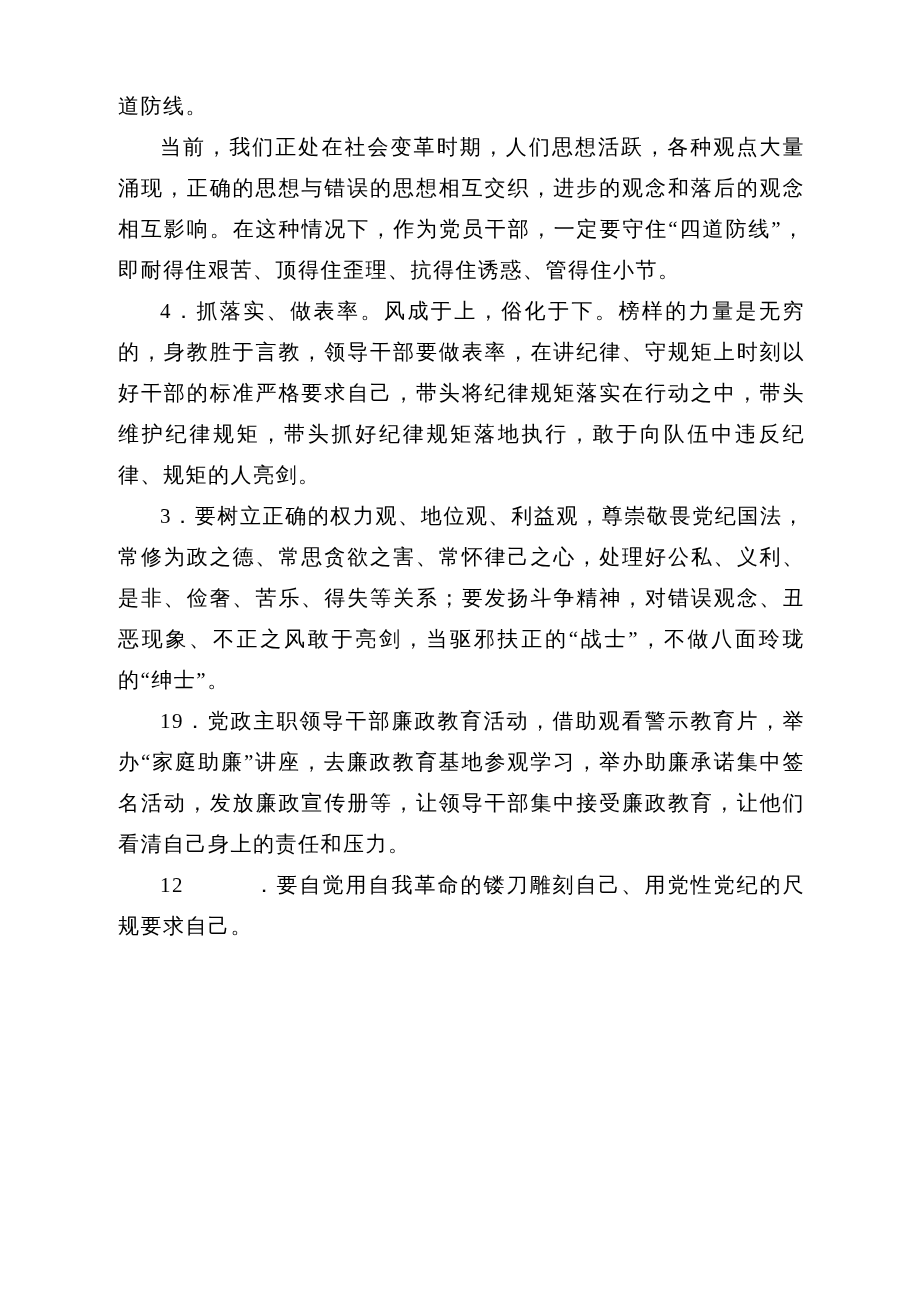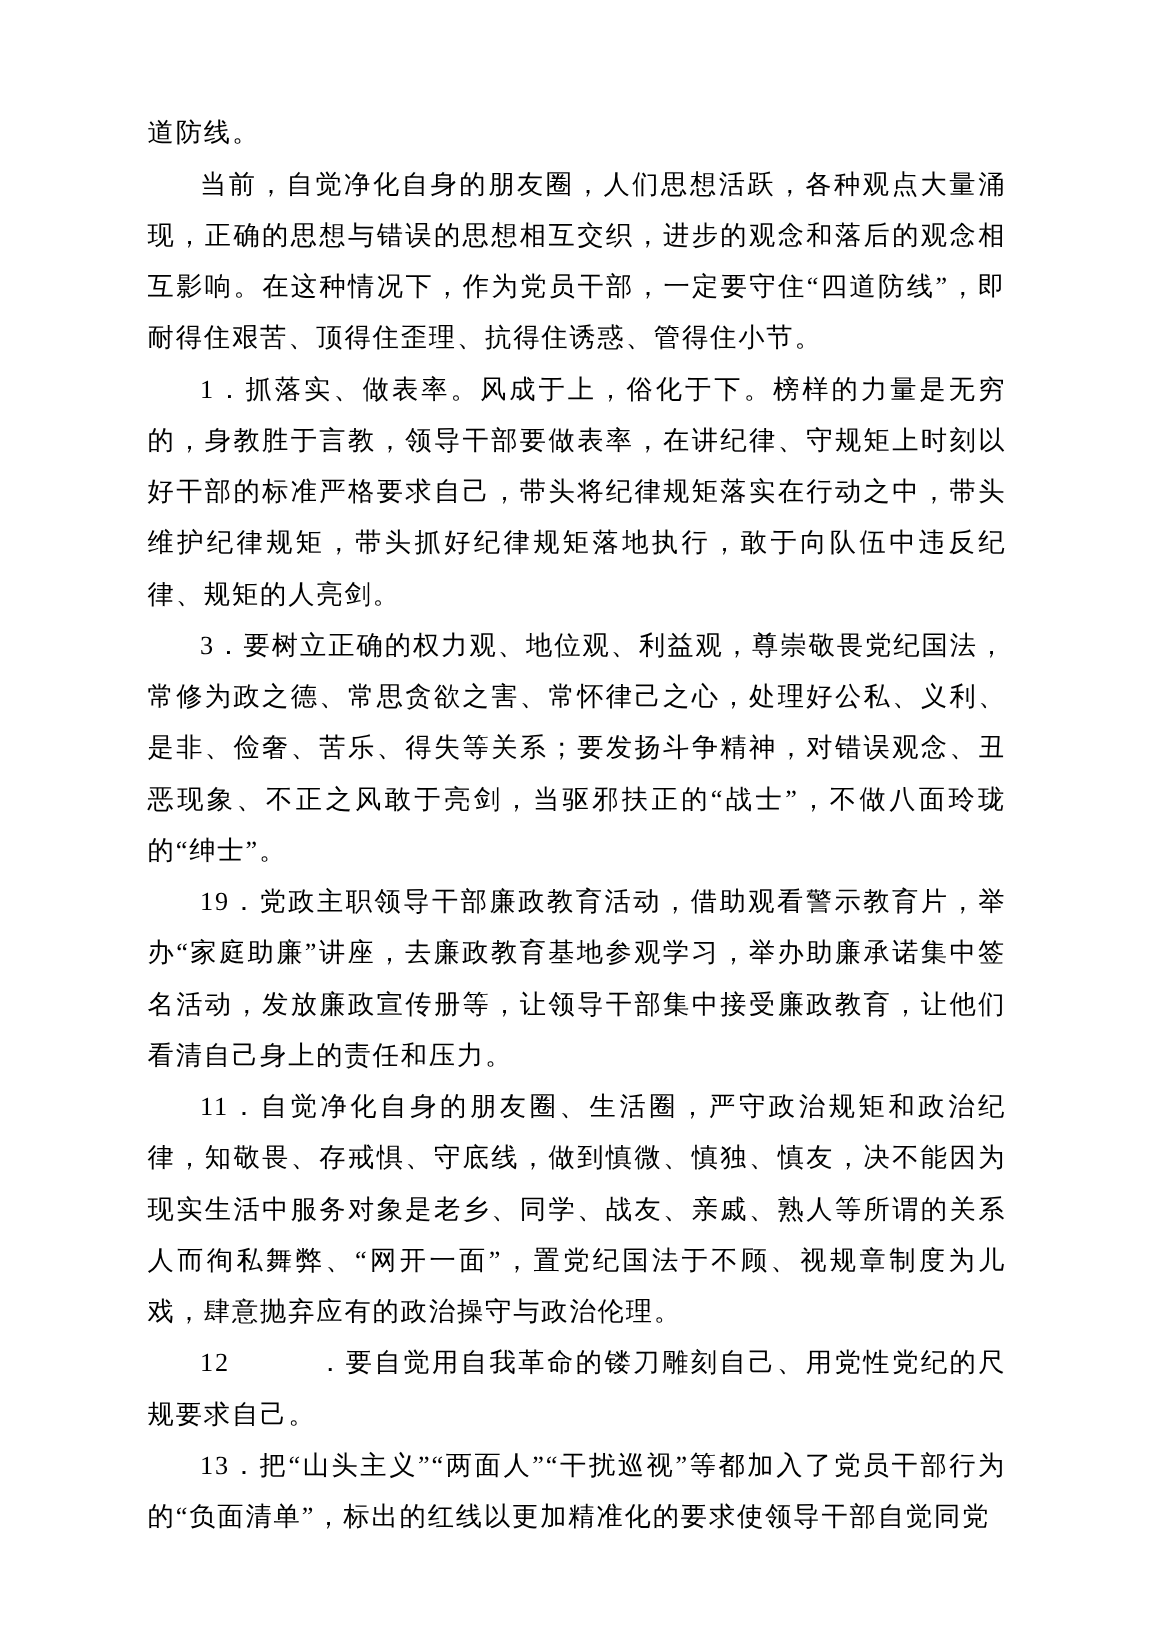--- a/index.html
+++ b/index.html
@@ -35,21 +35,19 @@
   .para.indent {
     text-indent: 2em;
   }
 </style>
 </head>
 <body>
 
 <div class="doc-page">
   <div class="doc-content" id="doc-content">
       <p class="para">道防线。</p>
-      <p class="para indent">当前，自觉净化自身的朋友圈，人们思想活跃，各种观点大量涌现，正确的思想与错误的思想相互交织，进步的观念和落后的观念相互影响。在这种情况下，作为党员干部，一定要守住“四道防线”，即耐得住艰苦、顶得住歪理、抗得住诱惑、管得住小节。</p>
-      <p class="para indent">1．抓落实、做表率。风成于上，俗化于下。榜样的力量是无穷的，身教胜于言教，领导干部要做表率，在讲纪律、守规矩上时刻以好干部的标准严格要求自己，带头将纪律规矩落实在行动之中，带头维护纪律规矩，带头抓好纪律规矩落地执行，敢于向队伍中违反纪律、规矩的人亮剑。</p>
+      <p class="para indent">当前，我们正处在社会变革时期，人们思想活跃，各种观点大量涌现，正确的思想与错误的思想相互交织，进步的观念和落后的观念相互影响。在这种情况下，作为党员干部，一定要守住“四道防线”，即耐得住艰苦、顶得住歪理、抗得住诱惑、管得住小节。</p>
+      <p class="para indent">4．抓落实、做表率。风成于上，俗化于下。榜样的力量是无穷的，身教胜于言教，领导干部要做表率，在讲纪律、守规矩上时刻以好干部的标准严格要求自己，带头将纪律规矩落实在行动之中，带头维护纪律规矩，带头抓好纪律规矩落地执行，敢于向队伍中违反纪律、规矩的人亮剑。</p>
       <p class="para indent">3．要树立正确的权力观、地位观、利益观，尊崇敬畏党纪国法，常修为政之德、常思贪欲之害、常怀律己之心，处理好公私、义利、是非、俭奢、苦乐、得失等关系；要发扬斗争精神，对错误观念、丑恶现象、不正之风敢于亮剑，当驱邪扶正的“战士”，不做八面玲珑的“绅士”。</p>
       <p class="para indent">19．党政主职领导干部廉政教育活动，借助观看警示教育片，举办“家庭助廉”讲座，去廉政教育基地参观学习，举办助廉承诺集中签名活动，发放廉政宣传册等，让领导干部集中接受廉政教育，让他们看清自己身上的责任和压力。</p>
-      <p class="para indent">11．自觉净化自身的朋友圈、生活圈，严守政治规矩和政治纪律，知敬畏、存戒惧、守底线，做到慎微、慎独、慎友，决不能因为现实生活中服务对象是老乡、同学、战友、亲戚、熟人等所谓的关系人而徇私舞弊、“网开一面”，置党纪国法于不顾、视规章制度为儿戏，肆意抛弃应有的政治操守与政治伦理。</p>
       <p class="para indent">12　　　．要自觉用自我革命的镂刀雕刻自己、用党性党纪的尺规要求自己。</p>
-      <p class="para indent">13．把“山头主义”“两面人”“干扰巡视”等都加入了党员干部行为的“负面清单”，标出的红线以更加精准化的要求使领导干部自觉同党</p>
     </div>
 </div>
 
 </body></html>

